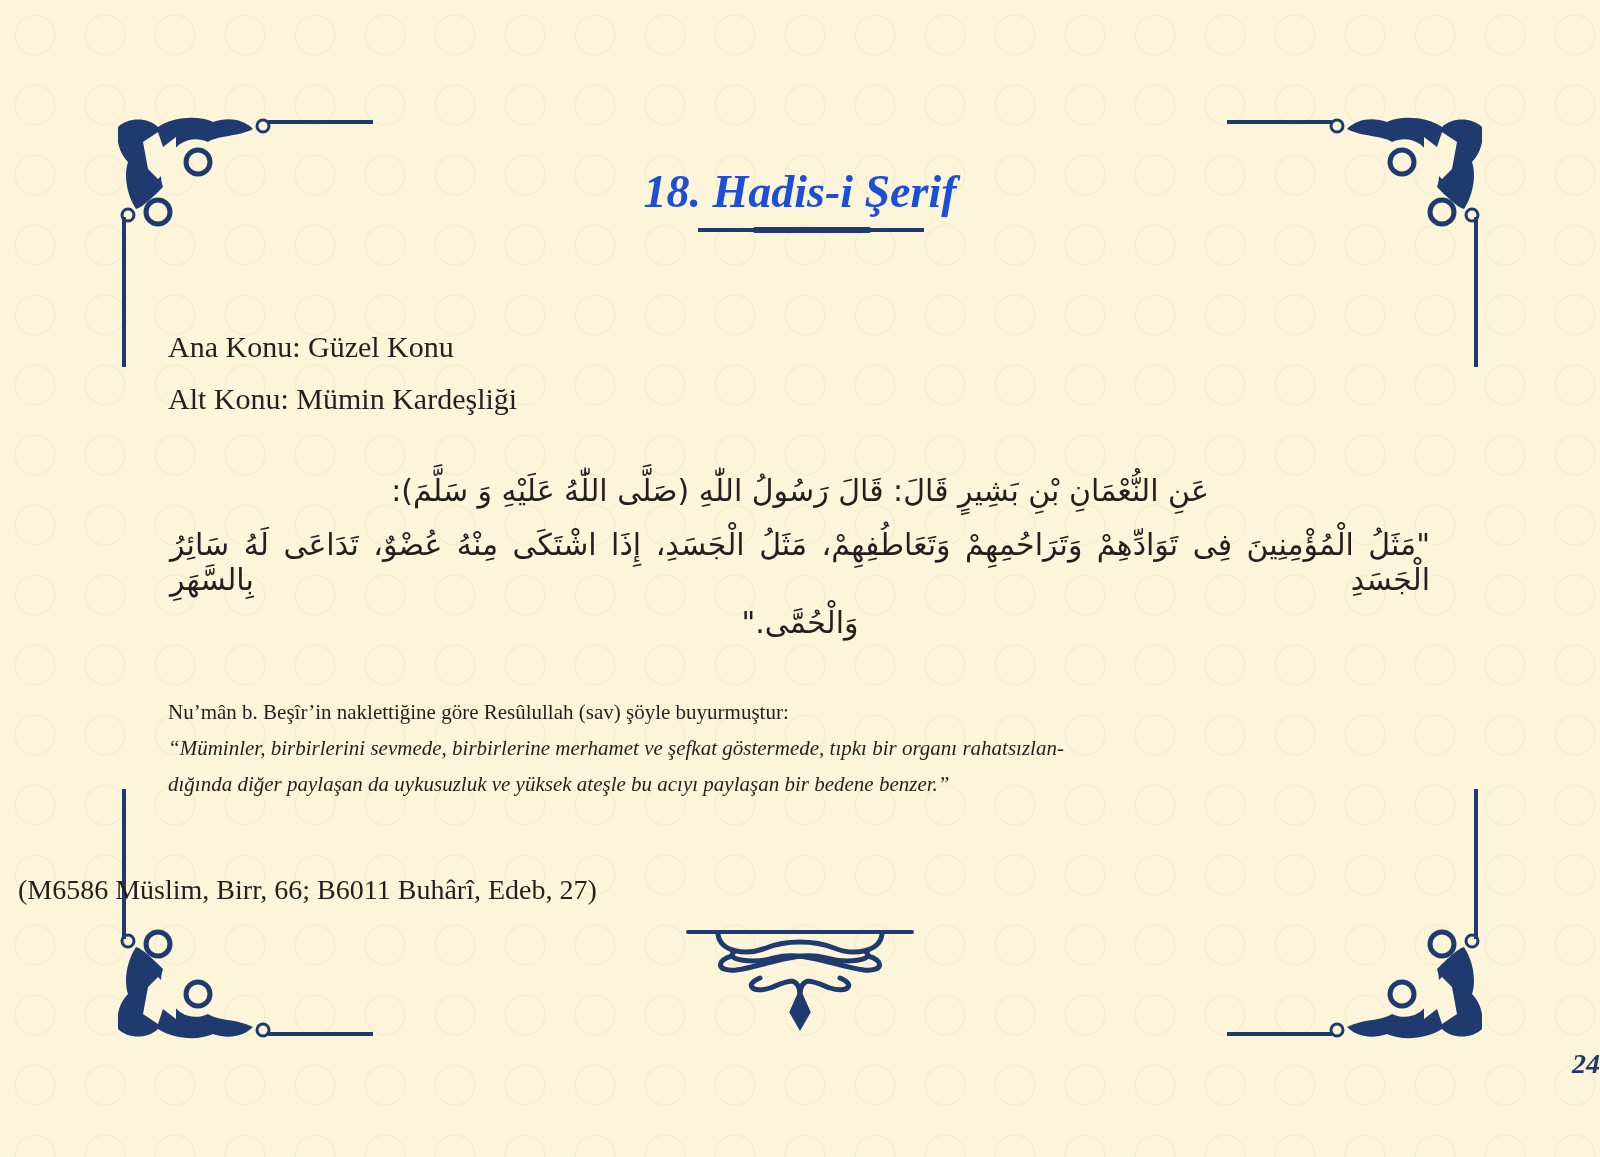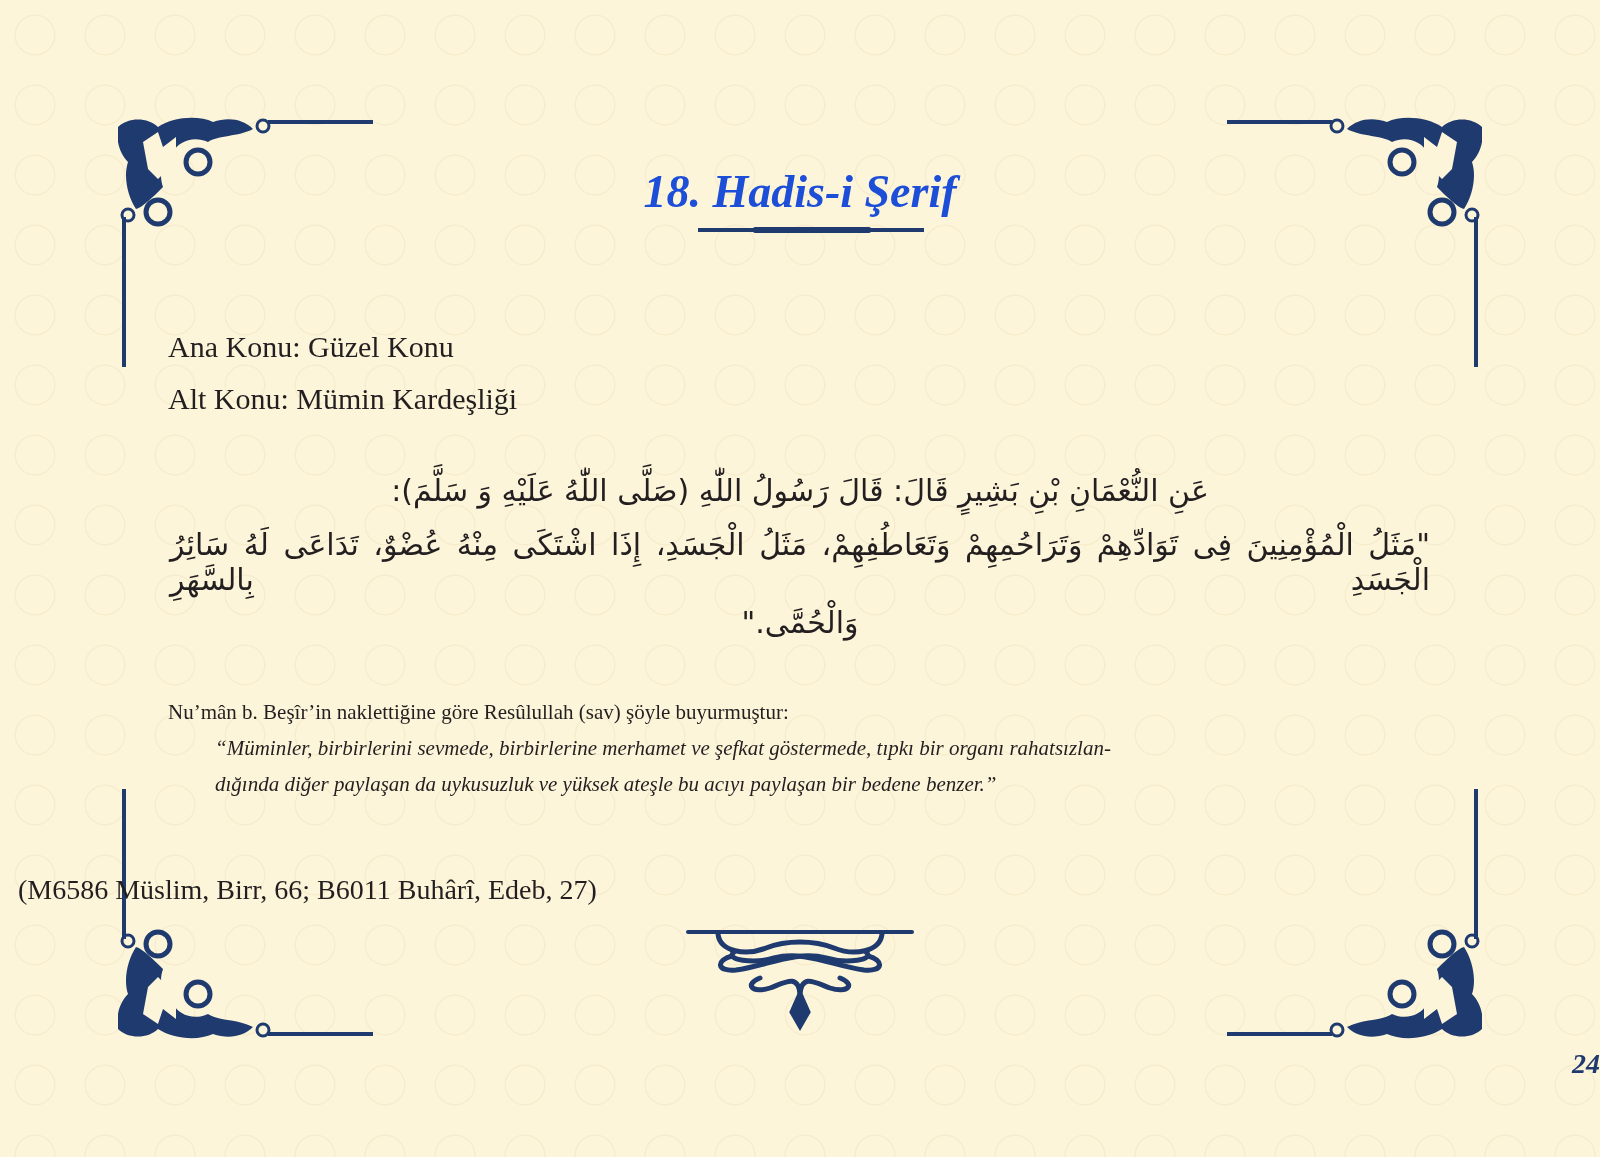--- a/index.html
+++ b/index.html
@@ -49,21 +49,21 @@
       direction: rtl; text-align: center;
       font-family: "DejaVu Sans", sans-serif;
       font-size: 30px; color: #231f20;
     }
     .arabic.l1 { top: 453px; margin-top: 20px; }
     .arabic.l2 { top: 527px; text-align: justify; text-align-last: justify; }
     .arabic.l3 { top: 605px; }
 
     .translation { position: absolute; left: 168px; width: 1300px; font-size: 21px; line-height: 36px; }
     .translation.intro { top: 694px; }
-    .translation.quote { top: 730px; font-style: italic; margin-left: 47px; }
+    .translation.quote { top: 730px; font-style: italic; }
 
     .source {
       position: absolute; top: 874px; left: 0; width: 100%;
       text-align: left; font-size: 28px; font-weight: normal; margin-left: 18px;
     }
     .flourish { position: absolute; left: 686px; top: 930px; width: 228px; height: 110px; }
     .flourish svg { width: 100%; height: 100%; }
     .page-num {
       position: absolute; top: 1048px; left: 0; width: 100%; text-align: right;
       font-size: 28px; font-weight: bold; font-style: italic; color: #1f3a6e;

